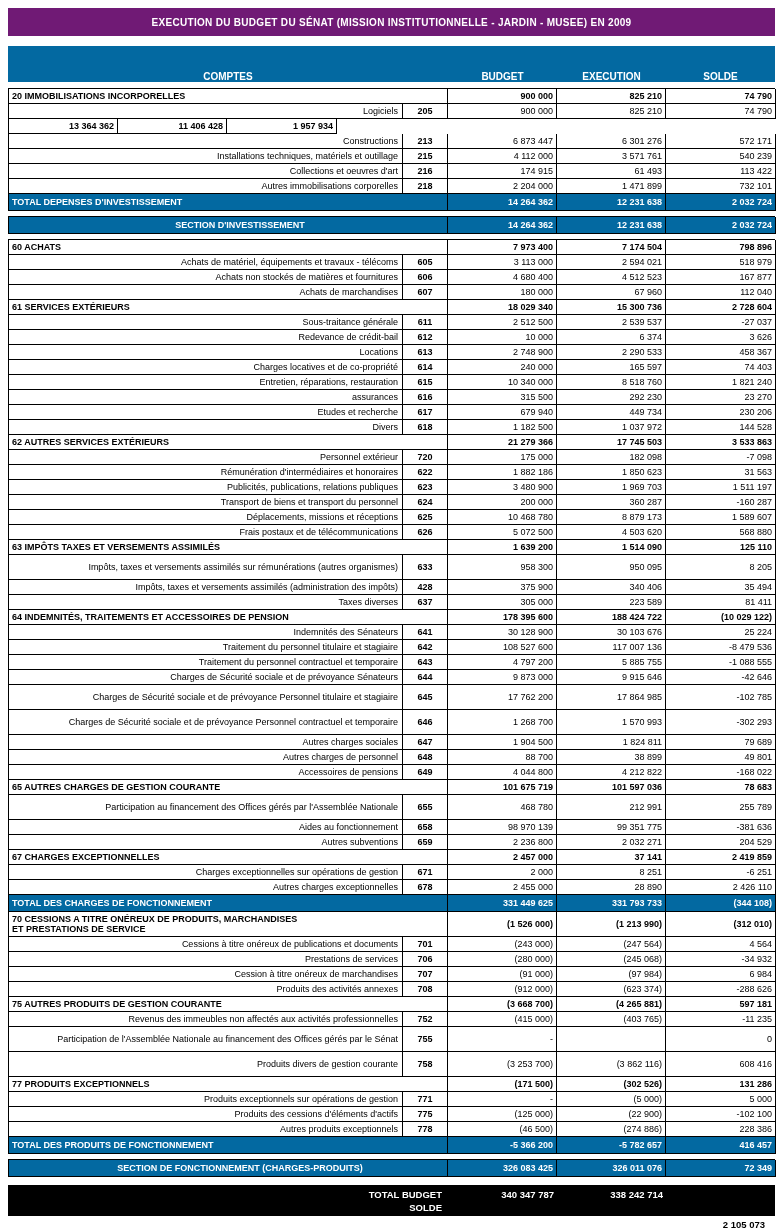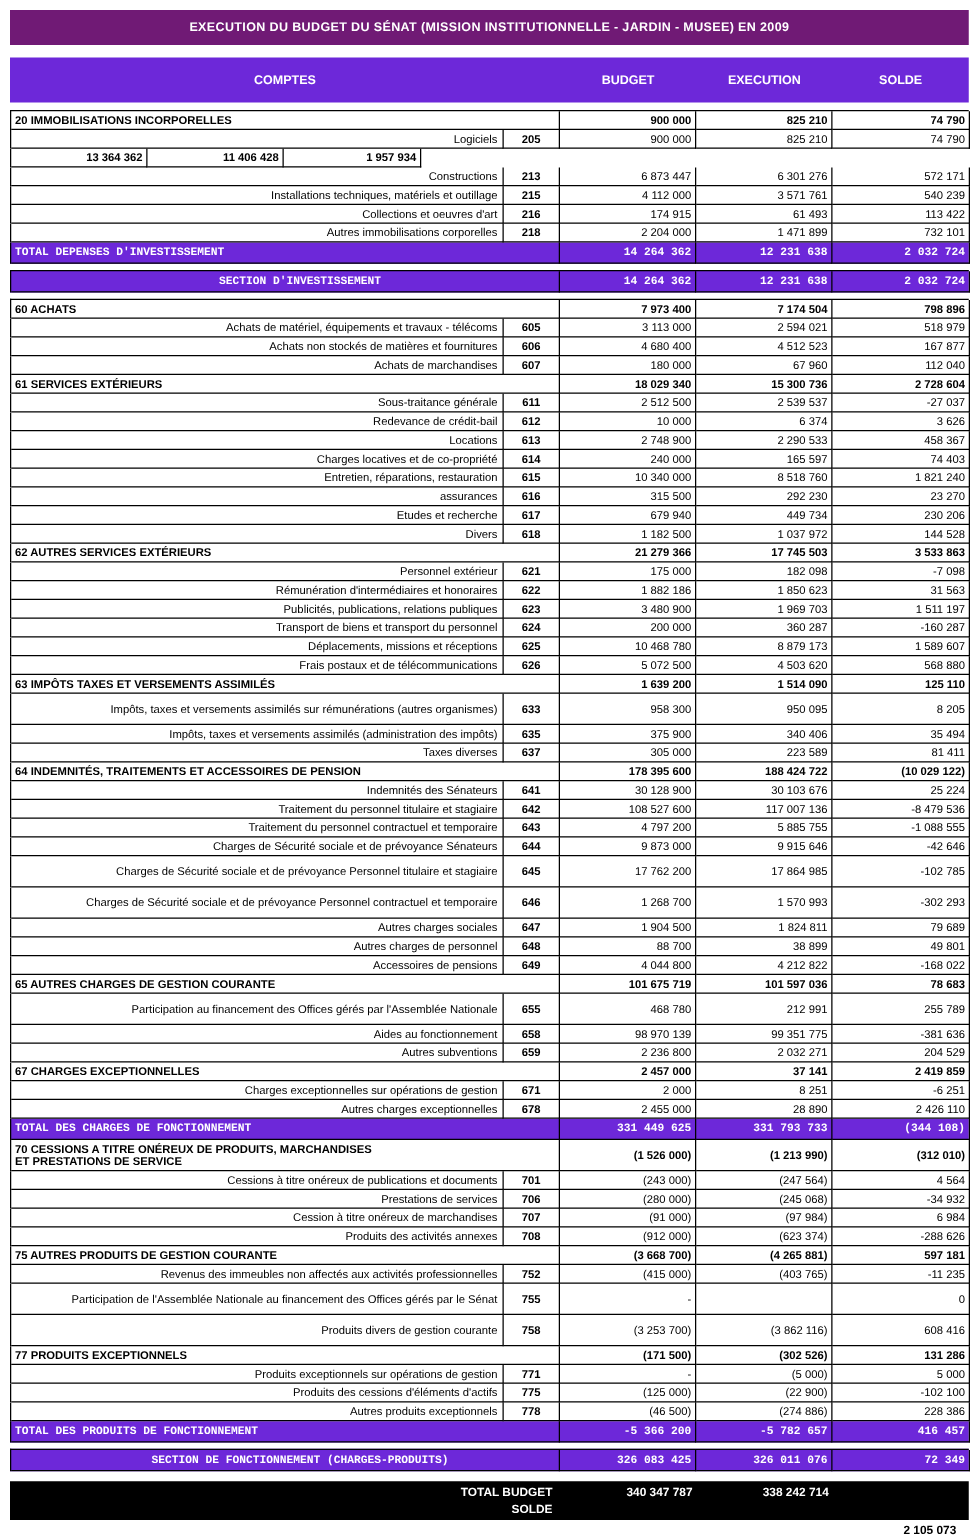--- a/index.html
+++ b/index.html
@@ -6,22 +6,22 @@
   body { font-family: "Liberation Sans", sans-serif; color:#000; }
   .page { width:783px; min-height:1230px; box-sizing:border-box; padding:8px; background:#fff; }
 
   .titlebar {
     background:#701a75; color:#fff; height:28px;
     display:flex; align-items:center; justify-content:center;
     font-weight:bold; font-size:10px; letter-spacing:0.3px;
   }
 
   .colheader {
-    margin-top:10px; background:#6d28d9; color:#fff; height:36px;
-    display:flex; align-items:center; font-weight:bold; font-size:10px;
+    margin-top:10px; background:#0369a1; color:#fff; height:36px;
+    display:flex; align-items:flex-end; font-weight:bold; font-size:10px;
   }
   .ch-comptes { width:440px; text-align:center; }
   .ch-num { width:109px; text-align:center; }
 
   .tbody { margin-top:6px; }
   .gap { height:5px; }
 
   .row { display:flex; border-left:1px solid #000; box-sizing:border-box; background:#fff; }
   .row.first { border-top:1px solid #000; }
   .cell {
@@ -31,21 +31,21 @@
   }
   .tall .cell { min-height:25px; }
   .cell.label { width:394px; justify-content:flex-end; text-align:right; padding:1px 4px 1px 3px; }
   .cell.label.span2 { width:439px; justify-content:flex-start; text-align:left; font-weight:bold; white-space:pre-line; }
   .cell.code { width:45px; justify-content:center; font-weight:bold; }
   .cell.num { width:109px; justify-content:flex-end; text-align:right; padding-right:3px; }
   .cell.num.last { width:110px; }
   .row.group .cell.num { font-weight:bold; }
 
   .row.total .cell, .row.section .cell { min-height:17px; }
-  .row.total, .row.section { background:#6d28d9; color:#fff; font-weight:bold;font-family:Liberation Mono, monospace; }
+  .row.total, .row.section { background:#0369a1; color:#fff; font-weight:bold; }
   .row.total .cell, .row.section .cell { border-color:#000; }
   .row.section .cell.label.span2 { justify-content:center; text-align:center;padding-left:28px; }
 
   .footerblock { margin-top:8px; background:#000; color:#fff; font-weight:bold; font-size:9.5px; padding:3px 0 2px 0; }
   .frow { display:flex; min-height:13px; align-items:center; }
   .flabel { width:440px; display:flex; justify-content:flex-end; padding-right:6px; box-sizing:border-box; }
   .fnum { width:109px; display:flex; justify-content:flex-end; padding-right:3px; box-sizing:border-box; }
   .finalsolde {
     width:767px; display:flex; justify-content:flex-end;
     font-weight:bold; font-size:9.5px; padding:3px 10px 0 0; box-sizing:border-box;
@@ -216,21 +216,21 @@
         <div class="cell num last">144 528</div>
       </div>
       <div class="row group">
         <div class="cell label span2">62 AUTRES SERVICES EXTÉRIEURS</div>
         <div class="cell num">21 279 366</div>
         <div class="cell num">17 745 503</div>
         <div class="cell num last">3 533 863</div>
       </div>
       <div class="row item">
         <div class="cell label">Personnel extérieur</div>
-        <div class="cell code">621</div>
+        <div class="cell code">720</div>
         <div class="cell num">175 000</div>
         <div class="cell num">182 098</div>
         <div class="cell num last">-7 098</div>
       </div>
       <div class="row item">
         <div class="cell label">Rémunération d'intermédiaires et honoraires</div>
         <div class="cell code">622</div>
         <div class="cell num">1 882 186</div>
         <div class="cell num">1 850 623</div>
         <div class="cell num last">31 563</div>
@@ -271,21 +271,21 @@
       </div>
       <div class="row item tall">
         <div class="cell label">Impôts, taxes et versements assimilés sur rémunérations (autres organismes)</div>
         <div class="cell code">633</div>
         <div class="cell num">958 300</div>
         <div class="cell num">950 095</div>
         <div class="cell num last">8 205</div>
       </div>
       <div class="row item">
         <div class="cell label">Impôts, taxes et versements assimilés (administration des impôts)</div>
-        <div class="cell code">635</div>
+        <div class="cell code">428</div>
         <div class="cell num">375 900</div>
         <div class="cell num">340 406</div>
         <div class="cell num last">35 494</div>
       </div>
       <div class="row item">
         <div class="cell label">Taxes diverses</div>
         <div class="cell code">637</div>
         <div class="cell num">305 000</div>
         <div class="cell num">223 589</div>
         <div class="cell num last">81 411</div>

